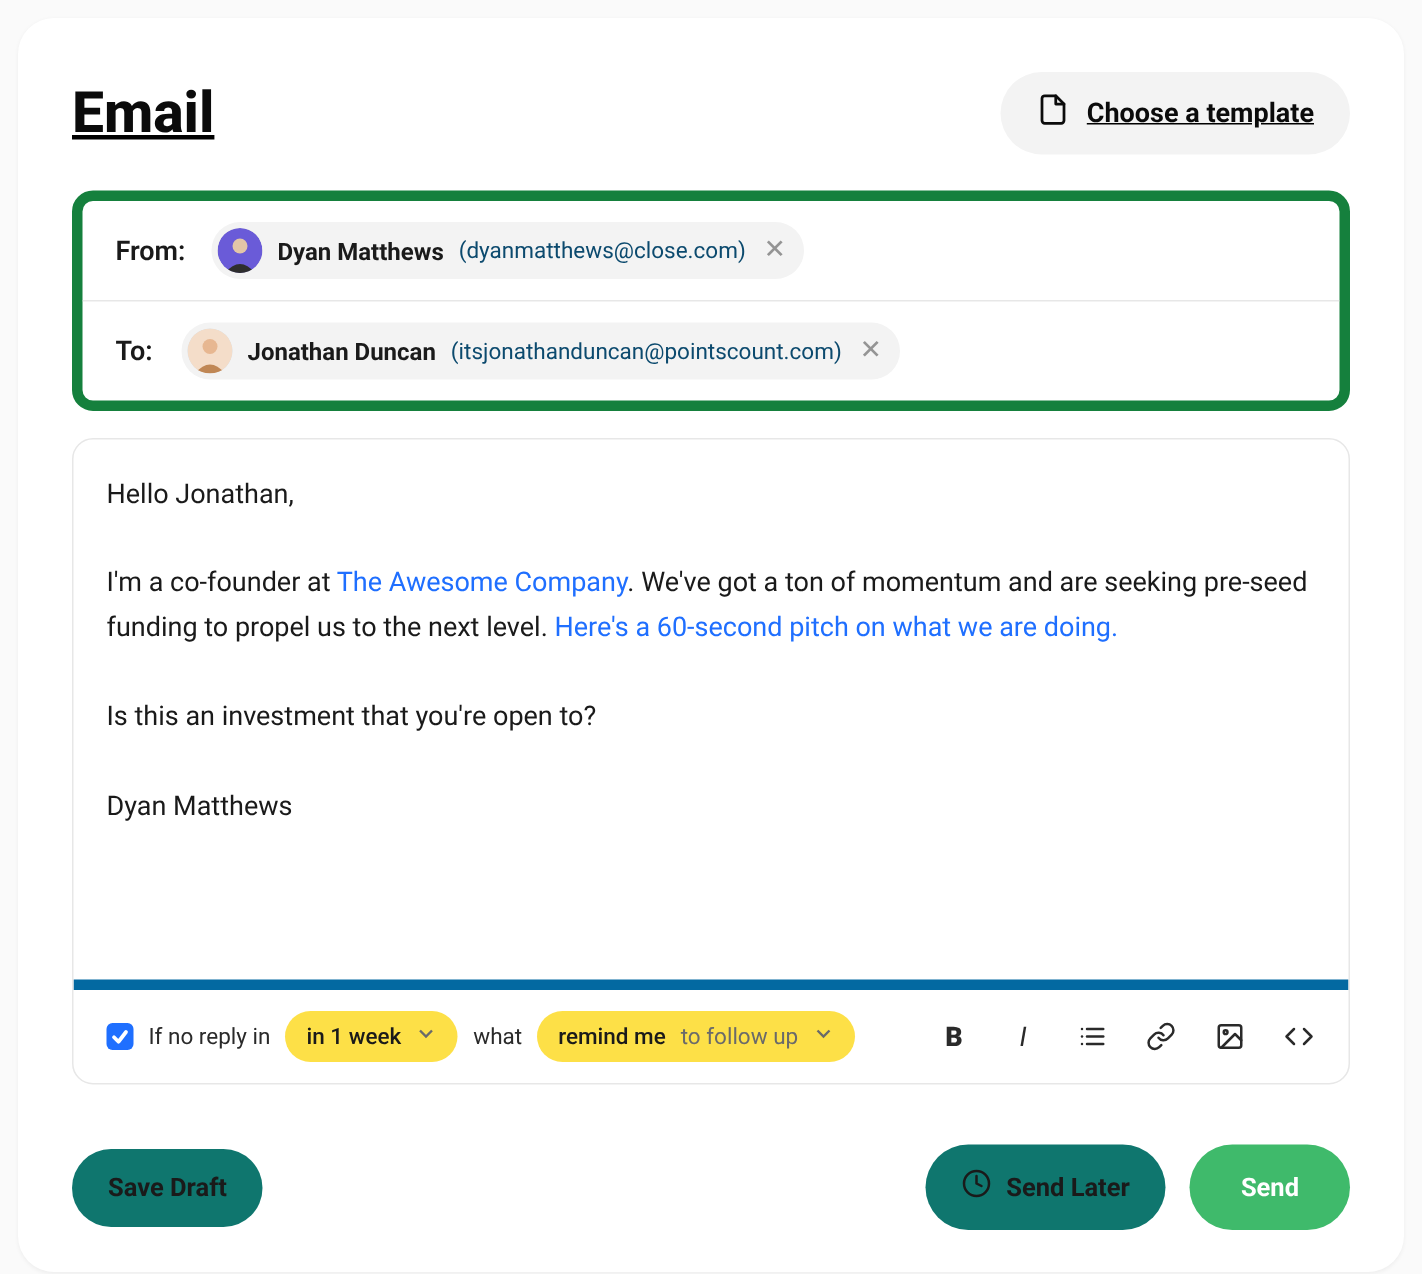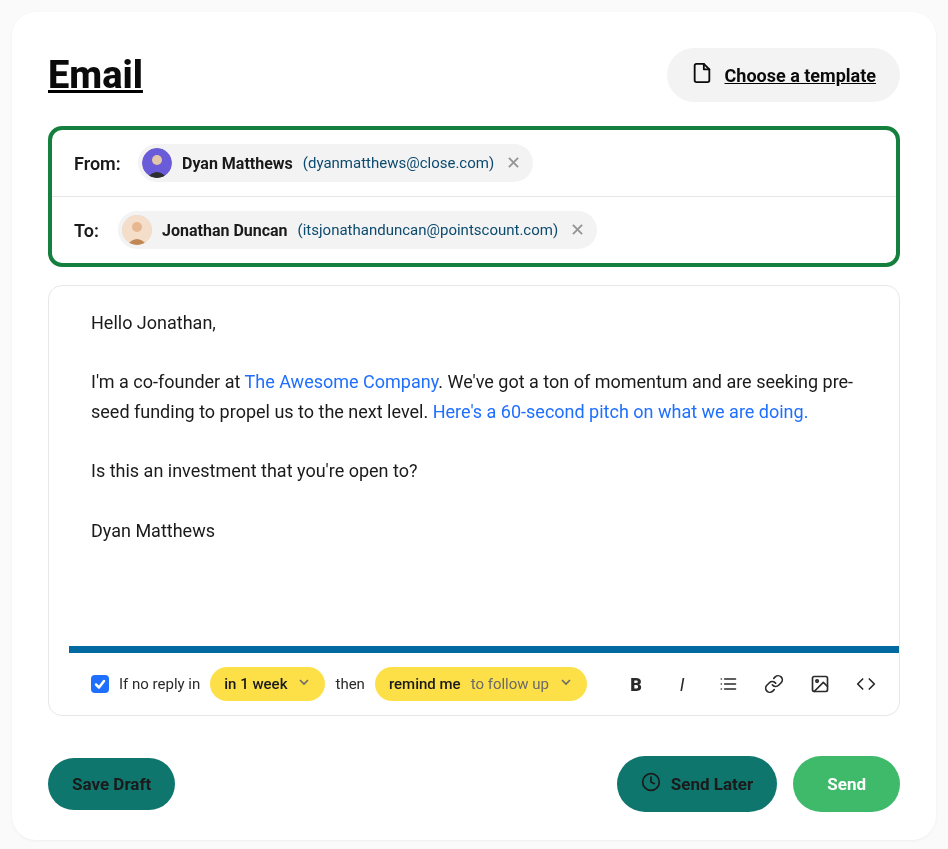--- a/index.html
+++ b/index.html
@@ -2,31 +2,31 @@
 <html><head>
   <meta charset="utf-8">
   <style>
     * { margin:0; padding:0; box-sizing:border-box; font-family:-apple-system,BlinkMacSystemFont,"Segoe UI",Roboto,Helvetica,Arial,sans-serif; }
     body { background:#fafafa; padding:12px; }
     .window { width:924px; background:#fff; border-radius:24px; padding:36px 36px 28px 36px; box-shadow:0 1px 3px rgba(0,0,0,0.05); }
     .header { display:flex; align-items:center; justify-content:space-between; margin-bottom:24px;text-decoration:underline; }
     .title { font-size:38px; font-weight:800; color:#0b0b0b; }
     .tmpl-btn { display:flex; align-items:center; gap:12px; background:#f3f3f3; border:none; border-radius:999px; padding:14px 24px; font-size:18px; font-weight:700; color:#0b0b0b; cursor:pointer; }
     .tmpl-btn svg { stroke:#0b0b0b; }
-    .addr-box { border:4px solid #15803d; border-radius:14px; overflow:hidden; margin-bottom:18px; }
+    .addr-box { border:7px solid #15803d; border-radius:14px; overflow:hidden; margin-bottom:18px; }
     .addr-row { display:flex; align-items:center; gap:14px; padding:14px 22px; }
     .addr-row + .addr-row { border-top:1px solid #e7e7e7; }
     .addr-label { font-size:18px; font-weight:600; color:#1a1a1a; min-width:50px; }
     .addr-label.to { min-width:30px; }
     .chip { display:flex; align-items:center; gap:10px; background:#f3f3f3; border-radius:999px; padding:4px 10px 4px 4px; }
     .avatar { width:30px; height:30px; border-radius:50%; background:#ddd; overflow:hidden; display:flex; align-items:center; justify-content:center; }
     .chip-name { font-size:16px; font-weight:700; color:#1a1a1a; }
     .chip-email { font-size:15px; color:#0c4a6e; }
     .chip-close { color:#949494; font-size:14px; padding:0 4px; cursor:pointer; }
-    .editor-box { border:1px solid #e7e7e7; border-radius:14px; overflow:hidden;padding-left:20px; }
+    .editor-box { border:1px solid #e7e7e7; border-radius:14px; overflow:hidden; }
     .editor-body { padding:22px 22px 80px 22px; font-size:18px; line-height:1.65; color:#1a1a1a; min-height:360px; }
     .editor-body .link { color:#1f6fff; text-decoration:none; cursor:pointer; }
     .editor-footer { display:flex; align-items:center; justify-content:space-between; border-top:7px solid #0369a1; padding:14px 22px; }
     .follow { display:flex; align-items:center; gap:10px; font-size:15px; color:#2a2a2a; }
     .cb { width:18px; height:18px; border-radius:4px; background:#1f6fff; display:flex; align-items:center; justify-content:center; cursor:pointer; }
     .cb svg { stroke:#fff; }
     .pill { display:flex; align-items:center; gap:10px; background:#fde047; border-radius:999px; padding:8px 14px; cursor:pointer; font-size:15px; }
     .pill svg { stroke:#6a6a6a; }
     .pill .val { color:#1a1a1a; font-weight:500; }
     .pill .hint { color:#6a6a6a; }
@@ -125,21 +125,21 @@
         </span>
         <span>If no reply in</span>
         <div class="pill">
           <span class="val">in 1 week</span>
           <span>
             <svg width="14" height="14" viewBox="0 0 14 14" fill="none" stroke-width="1.6">
                 <polyline points="3 5 7 9 11 5"></polyline>
               </svg>
           </span>
         </div>
-        <span>then</span>
+        <span>what</span>
         <div class="pill">
           <span class="val">remind me</span>
           <span class="hint">to follow up</span>
           <span>
             <svg width="14" height="14" viewBox="0 0 14 14" fill="none" stroke-width="1.6">
                 <polyline points="3 5 7 9 11 5"></polyline>
               </svg>
           </span>
         </div>
       </div>

